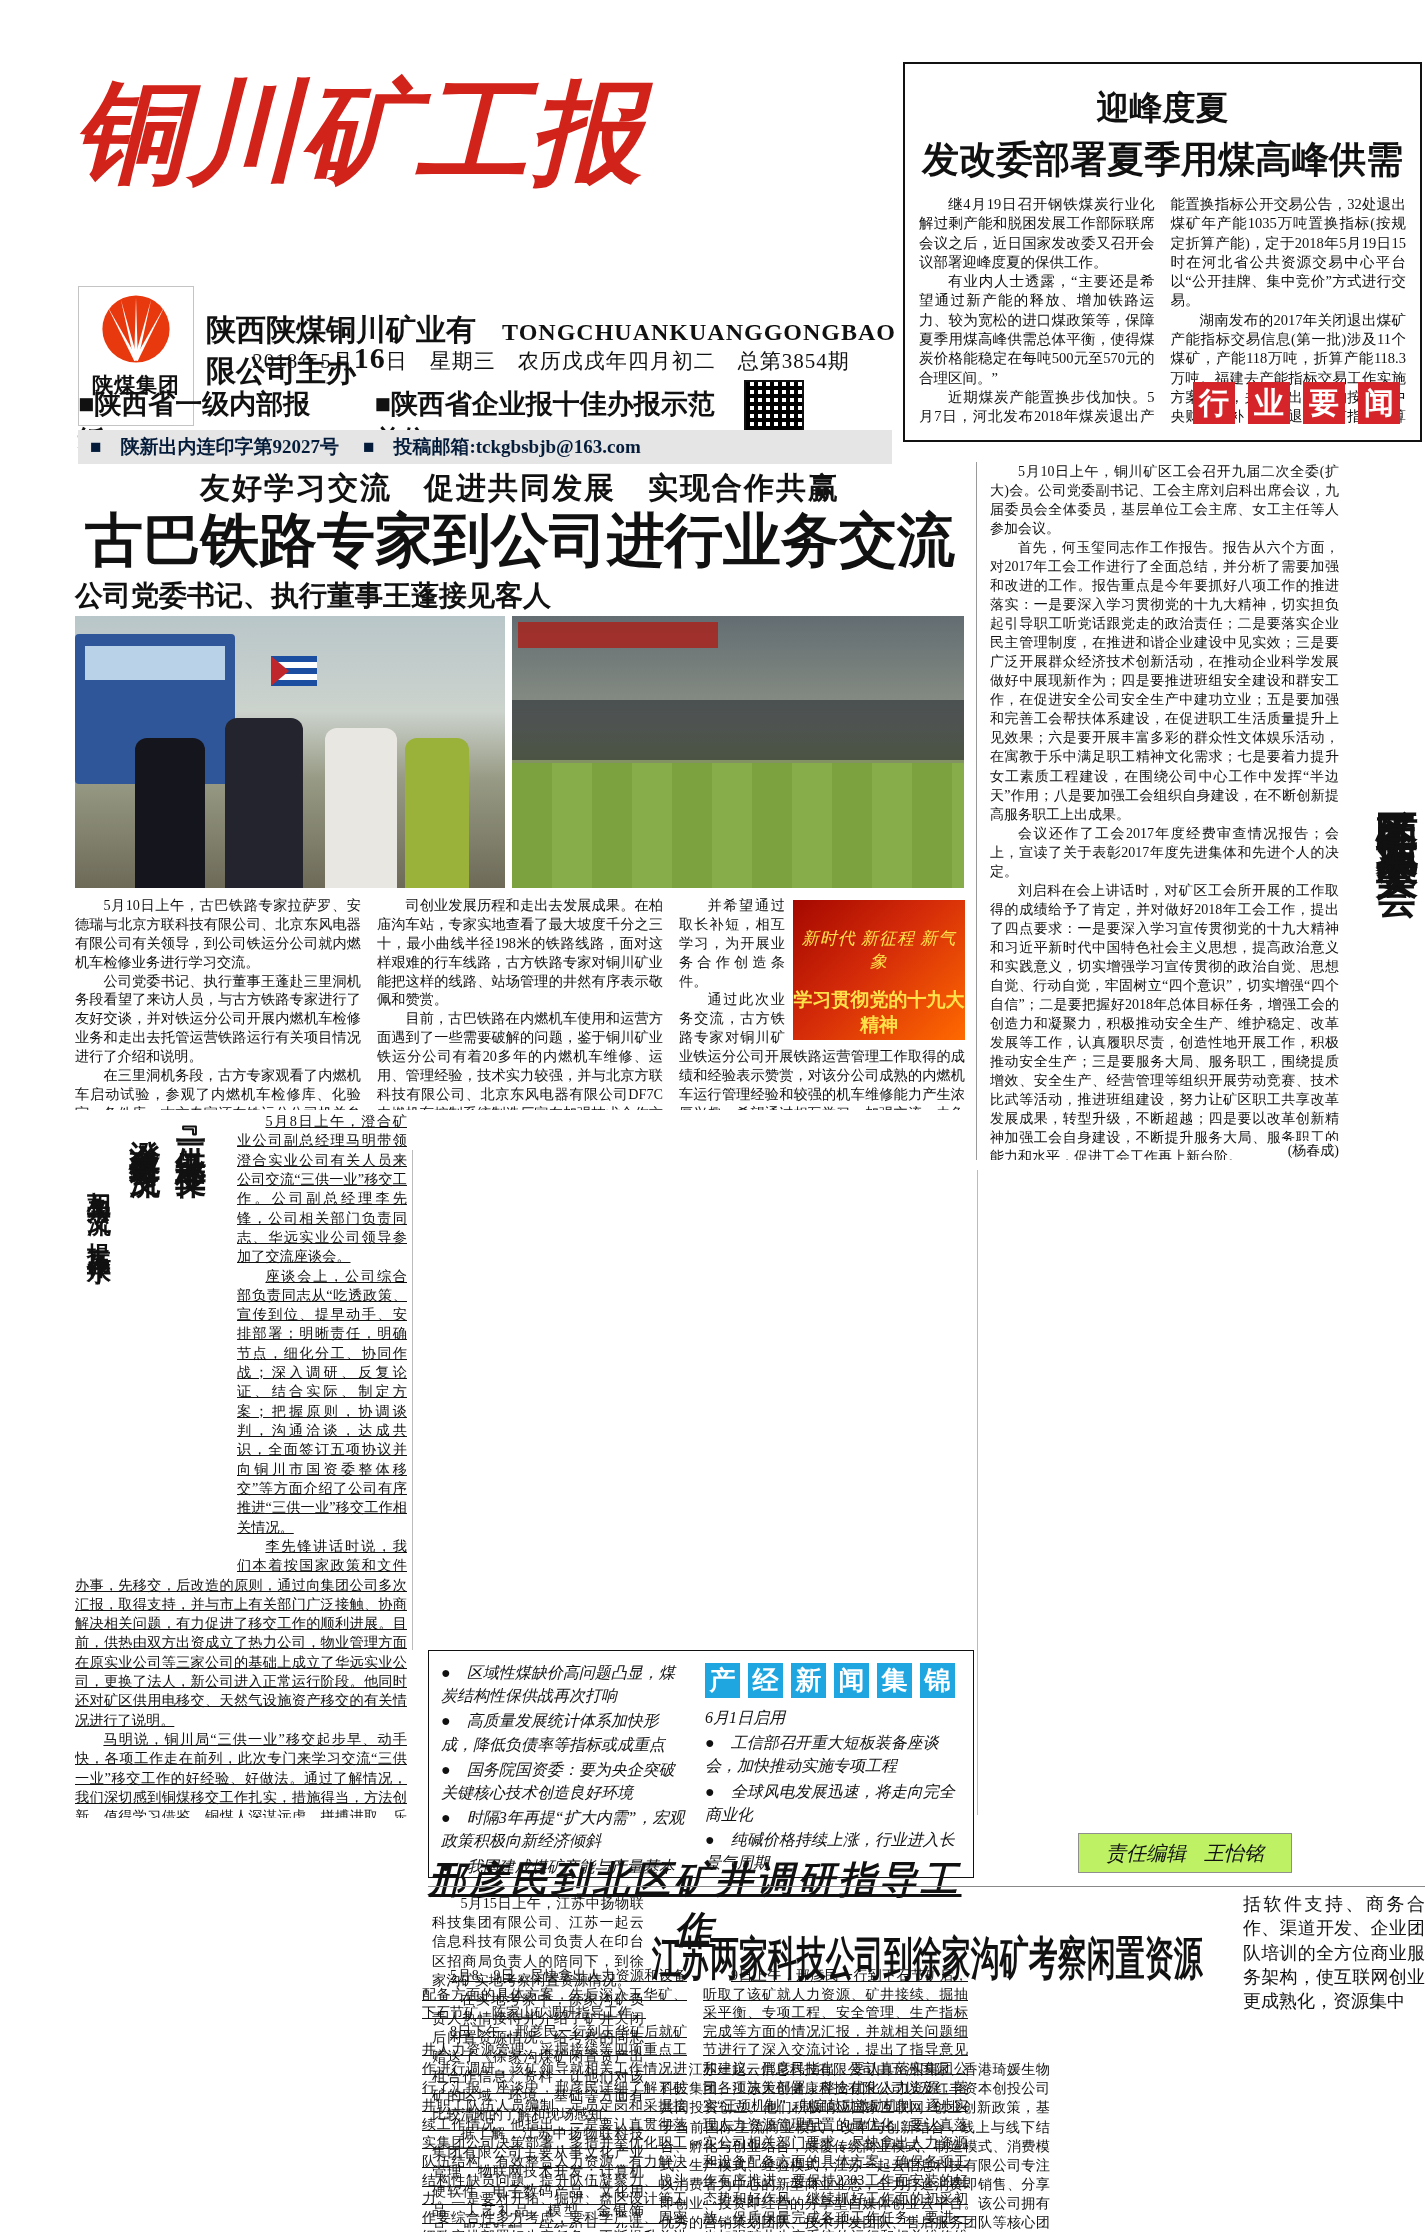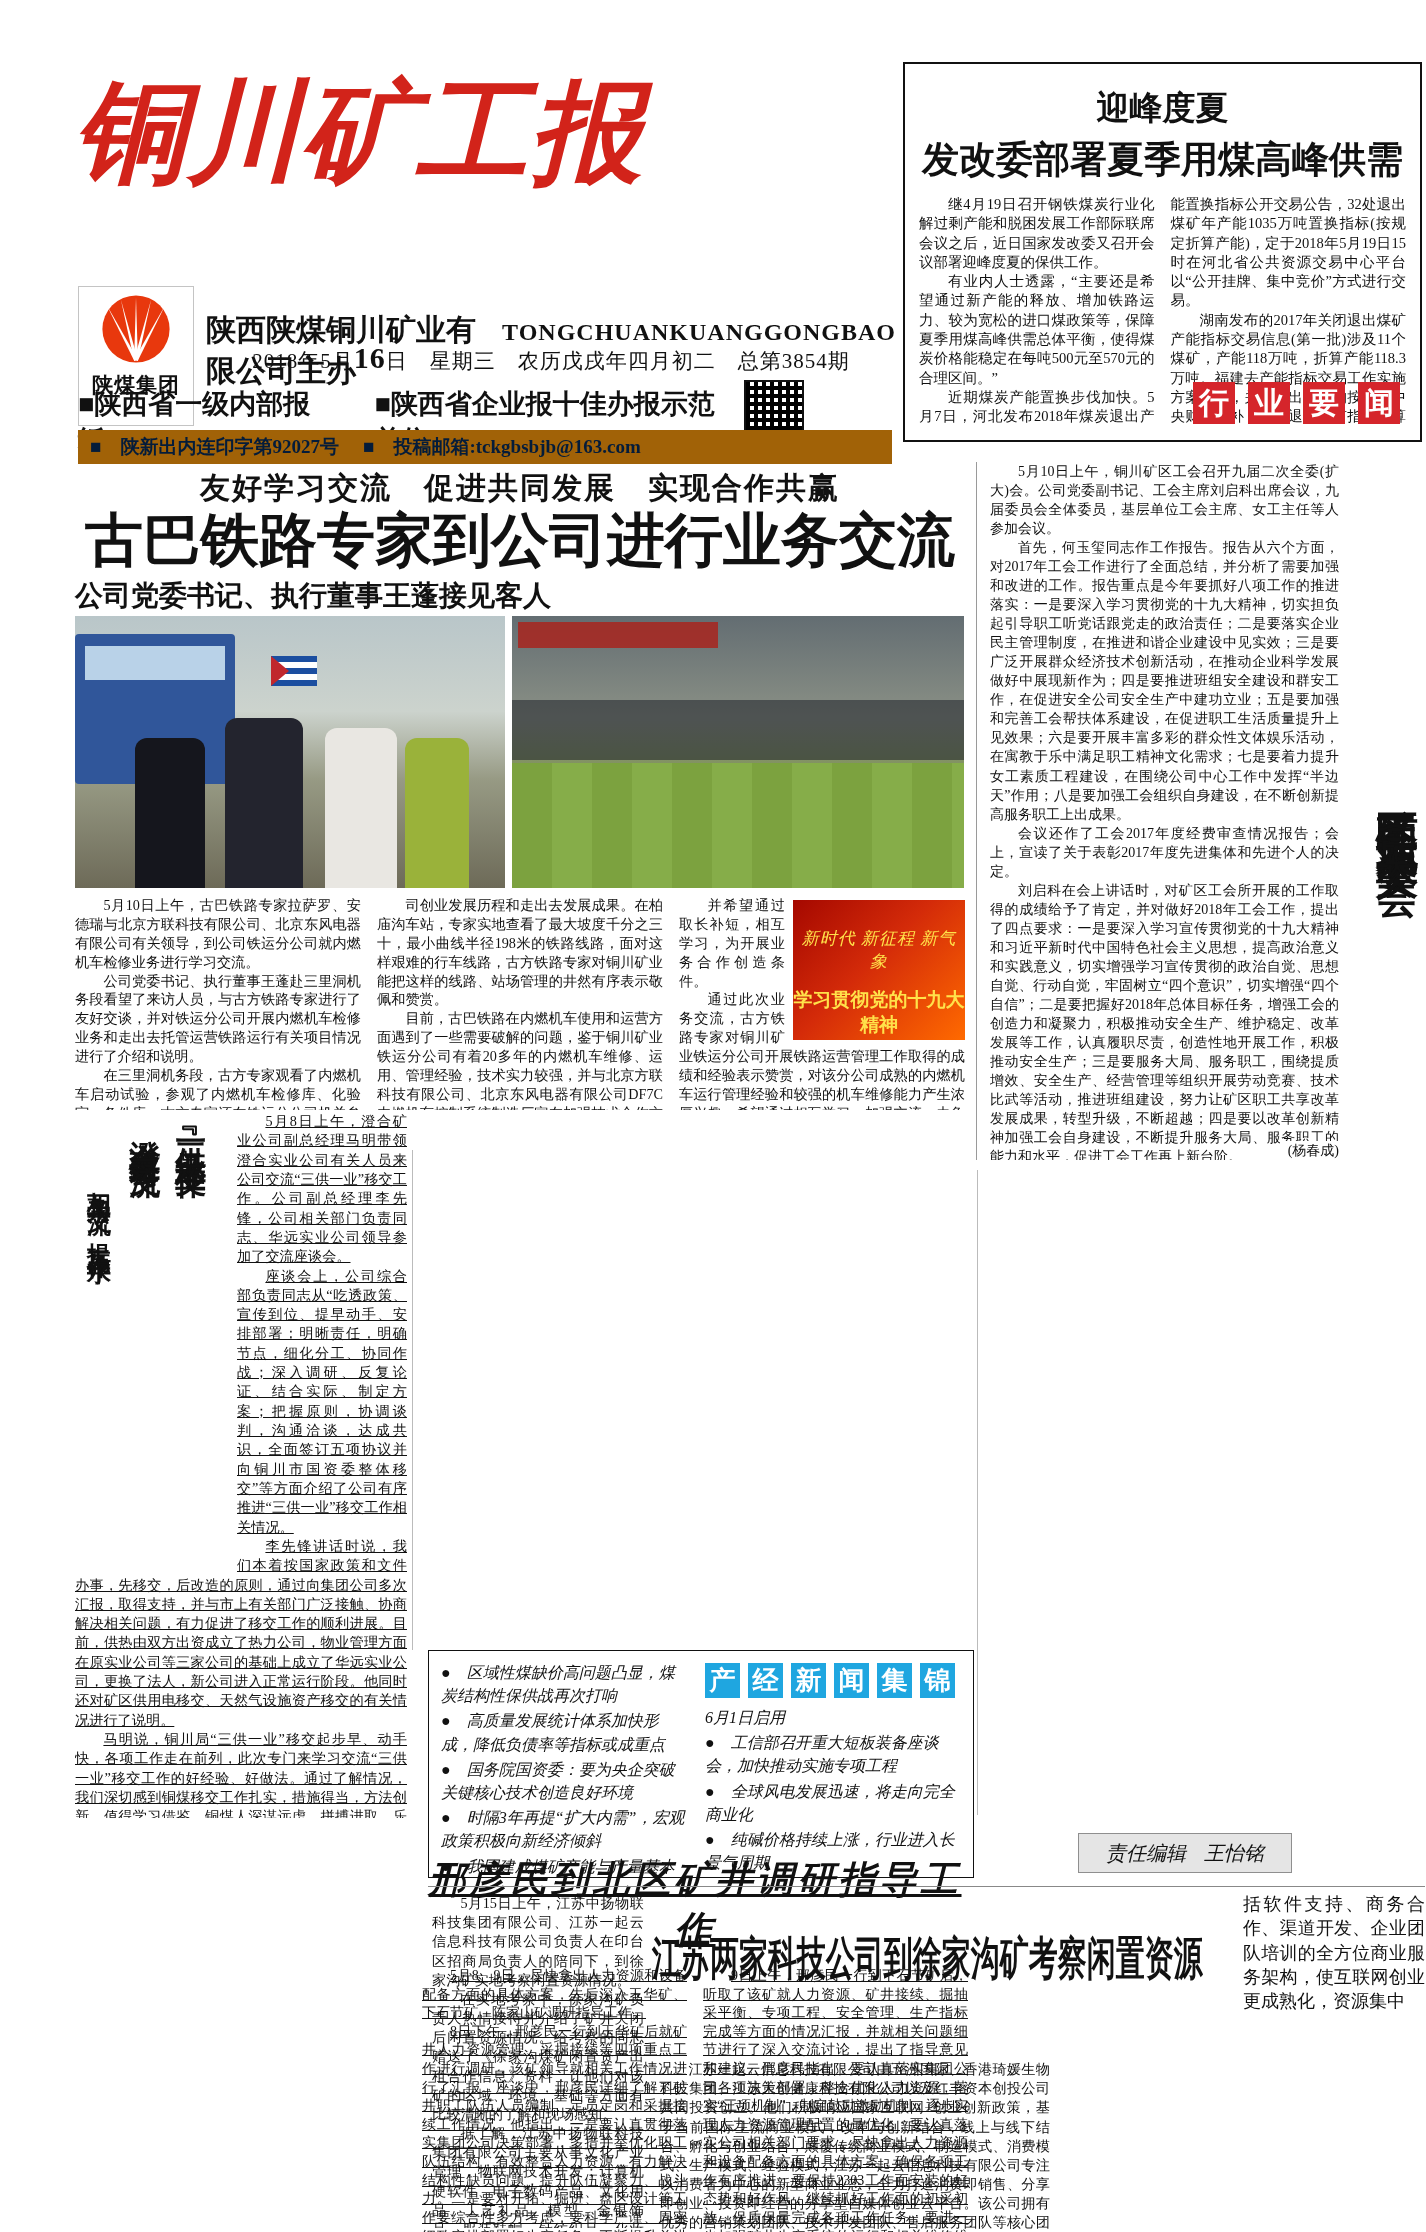--- a/index.html
+++ b/index.html
@@ -16,21 +16,21 @@
   .logo-cap{font-size:21px;font-weight:bold;letter-spacing:1px;margin-top:2px;}
   .pub-row{left:206px;top:290px;width:690px;display:flex;justify-content:space-between;align-items:baseline;}
   .pub-cn{font-size:30px;font-weight:bold;margin-top:20px;}
   .pub-en{font-size:24px;font-weight:bold;font-family:"Liberation Serif",serif;letter-spacing:1px;}
   .date-row{left:206px;top:341px;width:690px;text-align:center;font-size:21px;letter-spacing:1px;}
   .date-day{font-size:30px;font-weight:bold;}
   .badge-row{left:78px;top:386px;width:650px;display:flex;gap:64px;font-size:27px;font-weight:bold;}
   .qr{left:744px;top:380px;width:56px;height:56px;border:2px solid #111;
       background:repeating-linear-gradient(0deg,#000 0 4px,transparent 4px 8px),
                  repeating-linear-gradient(90deg,#000 0 4px,#fff 4px 8px);}
-  .blue-bar{left:78px;top:430px;width:814px;height:34px;background:#a16207;display:flex;align-items:center;
+  .blue-bar{left:78px;top:430px;width:814px;height:34px;background:#e5e5e5;display:flex;align-items:center;
             gap:24px;padding:0 12px;box-sizing:border-box;font-size:19px;font-weight:bold;color:#041c3a;}
   
   .ind-box{left:903px;top:62px;width:519px;height:380px;border:2px solid #111;box-sizing:border-box;padding:12px 14px;}
   .ind-t1{text-align:center;font-size:33px;font-weight:bold;margin-top:10px;}
   .ind-t2{text-align:center;font-size:37px;font-weight:bold;margin:4px 0 10px 0;}
   .ind-cols{column-count:2;column-gap:16px;font-size:14.5px;line-height:1.33;height:246px;overflow:hidden;}
   .ind-badge{position:absolute;right:20px;bottom:16px;display:flex;gap:13px;}
   .ind-badge span{display:block;width:42px;height:42px;background:#d5252b;color:#fff;font-size:30px;font-weight:bold;
                   text-align:center;line-height:42px;font-family:"Liberation Sans",sans-serif;}
   
@@ -71,21 +71,21 @@
           font-family:"Liberation Sans",sans-serif;padding-top:56px;box-sizing:border-box;}
   .cg-title{display:flex;gap:4px;}
   .cg-title div{writing-mode:vertical-rl;font-size:31px;font-weight:900;font-family:"Liberation Sans",sans-serif;letter-spacing:3px;}
   
   .vline2{left:412px;top:1150px;height:500px;border-left:1px solid #bbb;width:0;}
   .xing{left:422px;top:1145px;width:546px;height:510px;position:relative;}
   .xing-head{text-align:center;font-size:37px;font-weight:bold;font-style:italic;letter-spacing:4px;margin:4px 0 12px 0;}
   .xing-body{column-count:2;column-gap:16px;font-size:14px;line-height:1.33;height:430px;overflow:hidden;}
   
   .vline3{left:977px;top:1170px;height:645px;border-left:1px solid #bbb;width:0;}
-  .editor-box{left:1078px;top:1833px;width:214px;height:40px;background:#e5e5e5;border:1px solid #8f8f8f;
+  .editor-box{left:1078px;top:1833px;width:214px;height:40px;background:#bef264;border:1px solid #8f8f8f;
               display:flex;align-items:center;justify-content:center;gap:18px;font-size:20px;font-style:italic;box-sizing:border-box;}
   
   .bulletin{left:428px;top:1650px;width:546px;height:228px;border:1px solid #111;box-sizing:border-box;
             padding:10px 12px;display:flex;gap:16px;font-size:16px;font-style:italic;line-height:1.45;overflow:hidden;}
   .bul-left{width:248px;} .bul-right{flex:1;}
   .bul-left p,.bul-right p{margin:0 0 2px 0;}
   .bul-title{display:flex;gap:8px;margin:2px 0 8px 0;}
   .bul-title span{display:block;width:35px;height:35px;background:#1fa6e0;color:#fff;font-size:26px;font-weight:bold;
                   font-style:normal;text-align:center;line-height:35px;font-family:"Liberation Sans",sans-serif;}
   .bul-src{text-align:right;}

